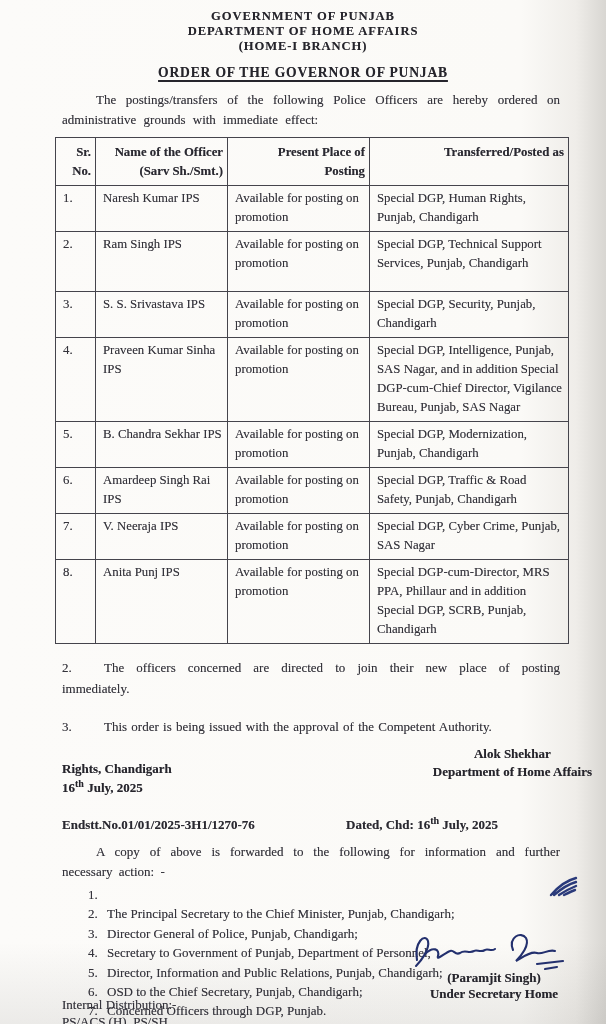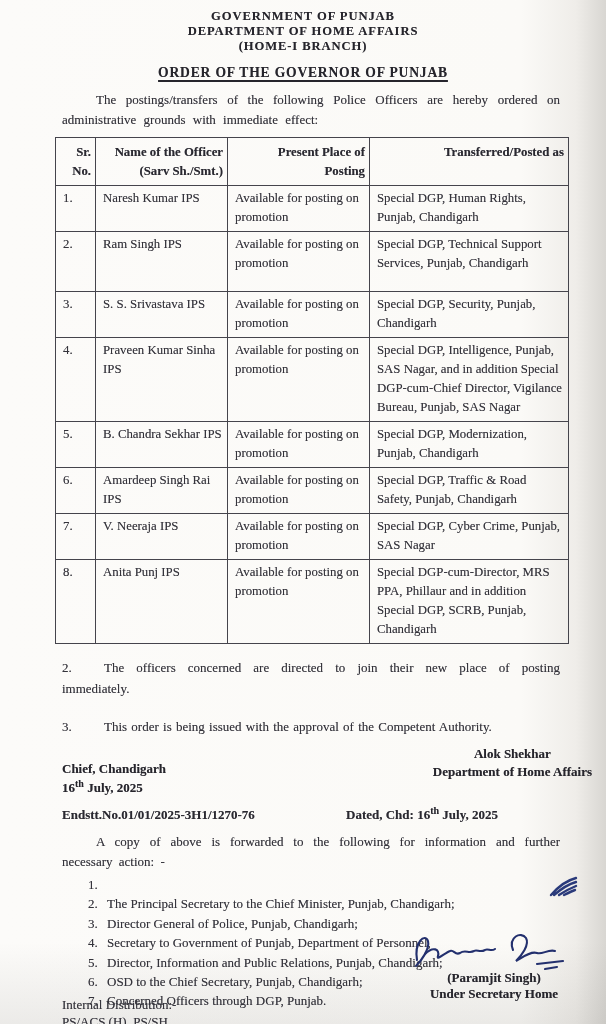--- a/index.html
+++ b/index.html
@@ -41,21 +41,21 @@
   th.c-present, th.c-posted { text-align: center; }
   col.w-sr { width: 40px; } col.w-name { width: 132px; }
   col.w-present { width: 142px; } col.w-posted { width: 199px; }
   tbody tr:nth-child(2) td { padding-bottom: 18px; }
   .num-para { margin: 13px 46px 0 62px; text-align: justify; line-height: 21px; word-spacing: 3px; }
   .num-para .pnum { display: inline-block; width: 42px; }
   .p3 { margin-top: 17px; word-spacing: 1px; }
   .sig-row { display: flex; justify-content: space-between; margin: 8px 14px 0 62px; }
   .dated-block { font-weight: bold; line-height: 19px; margin-top: 14px; color: #26252c; }
   .signatory-block { text-align: center; font-weight: bold; line-height: 18px; color: #26252c; }
-  .endstt-row { display: flex; margin: 10px 40px 0 62px; font-weight: bold; color: #2a2931; }
+  .endstt-row { display: flex; margin: 20px 40px 0 62px; font-weight: bold; color: #2a2931; }
   .endstt-row .endstt-no { width: 284px; }
   .forward { margin: 9px 46px 0 62px; text-align: justify; text-indent: 34px; line-height: 20px; word-spacing: 3px; }
   .dist-list { margin: 3px 20px 0 88px; }
   .dist-item { display: flex; line-height: 19.4px; }
   .dist-item .inum { width: 19px; flex: none; }
   sup.ord { font-size: 10px; vertical-align: super; line-height: 0; }
   .ink-mark { position: absolute; left: 548px; top: 876px; }
   .signature-block { position: absolute; right: 14px; top: 928px; width: 196px; text-align: center; }
   .signature-block .sig-name, .signature-block .sig-title {
     font-weight: bold; font-size: 13px; line-height: 15.5px; color: #26252c;
@@ -151,21 +151,21 @@
     </tr>
   </tbody>
   </table>
 
   <p class="num-para"><span class="pnum">2.</span><span>The officers concerned are directed to join their new place of posting immediately.</span></p>
 
   <p class="num-para p3"><span class="pnum">3.</span><span>This order is being issued with the approval of the Competent Authority.</span></p>
 
   <div class="sig-row">
     <div class="dated-block">
-      <div>Chief, Chandigarh</div>
+      <div>Rights, Chandigarh</div>
       <div><span>16</span><sup class="ord">th</sup><span> July, 2025</span></div>
     </div>
     <div class="signatory-block">
       <div>Alok Shekhar</div>
       <div>Department of Home Affairs</div>
     </div>
   </div>
 
   <div class="endstt-row">
     <span class="endstt-no">Endstt.No.01/01/2025-3H1/1270-76</span>

